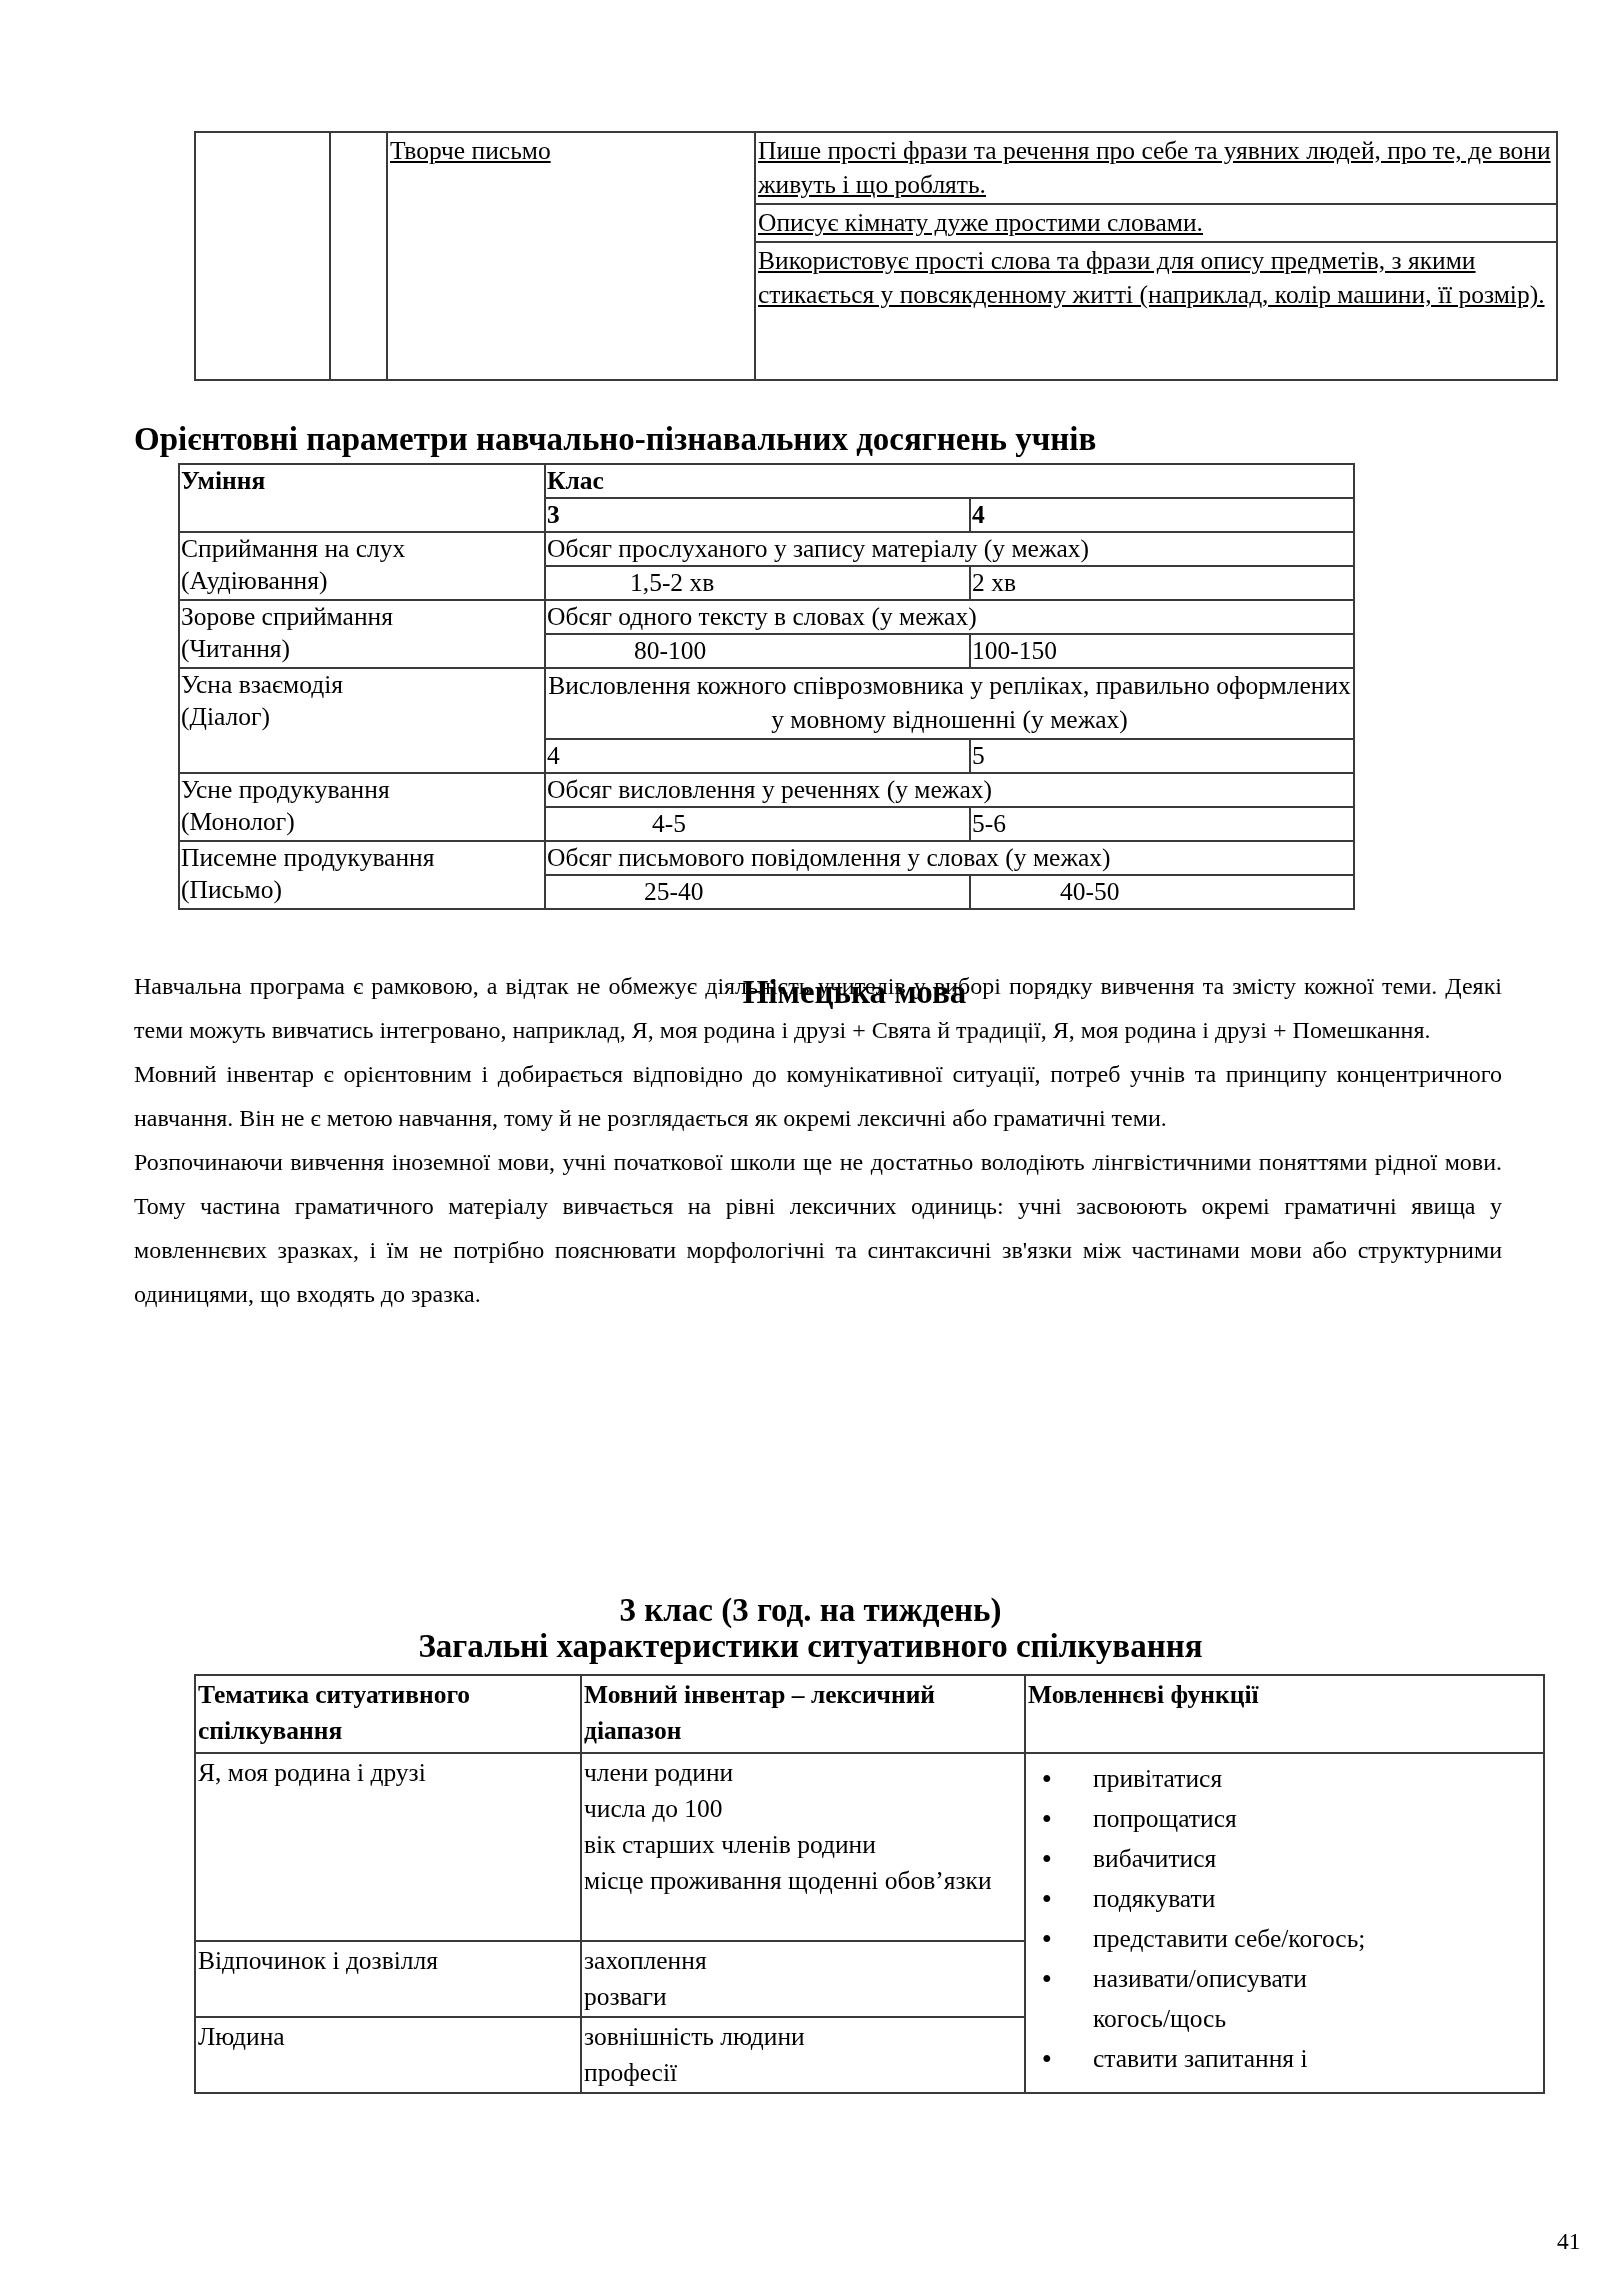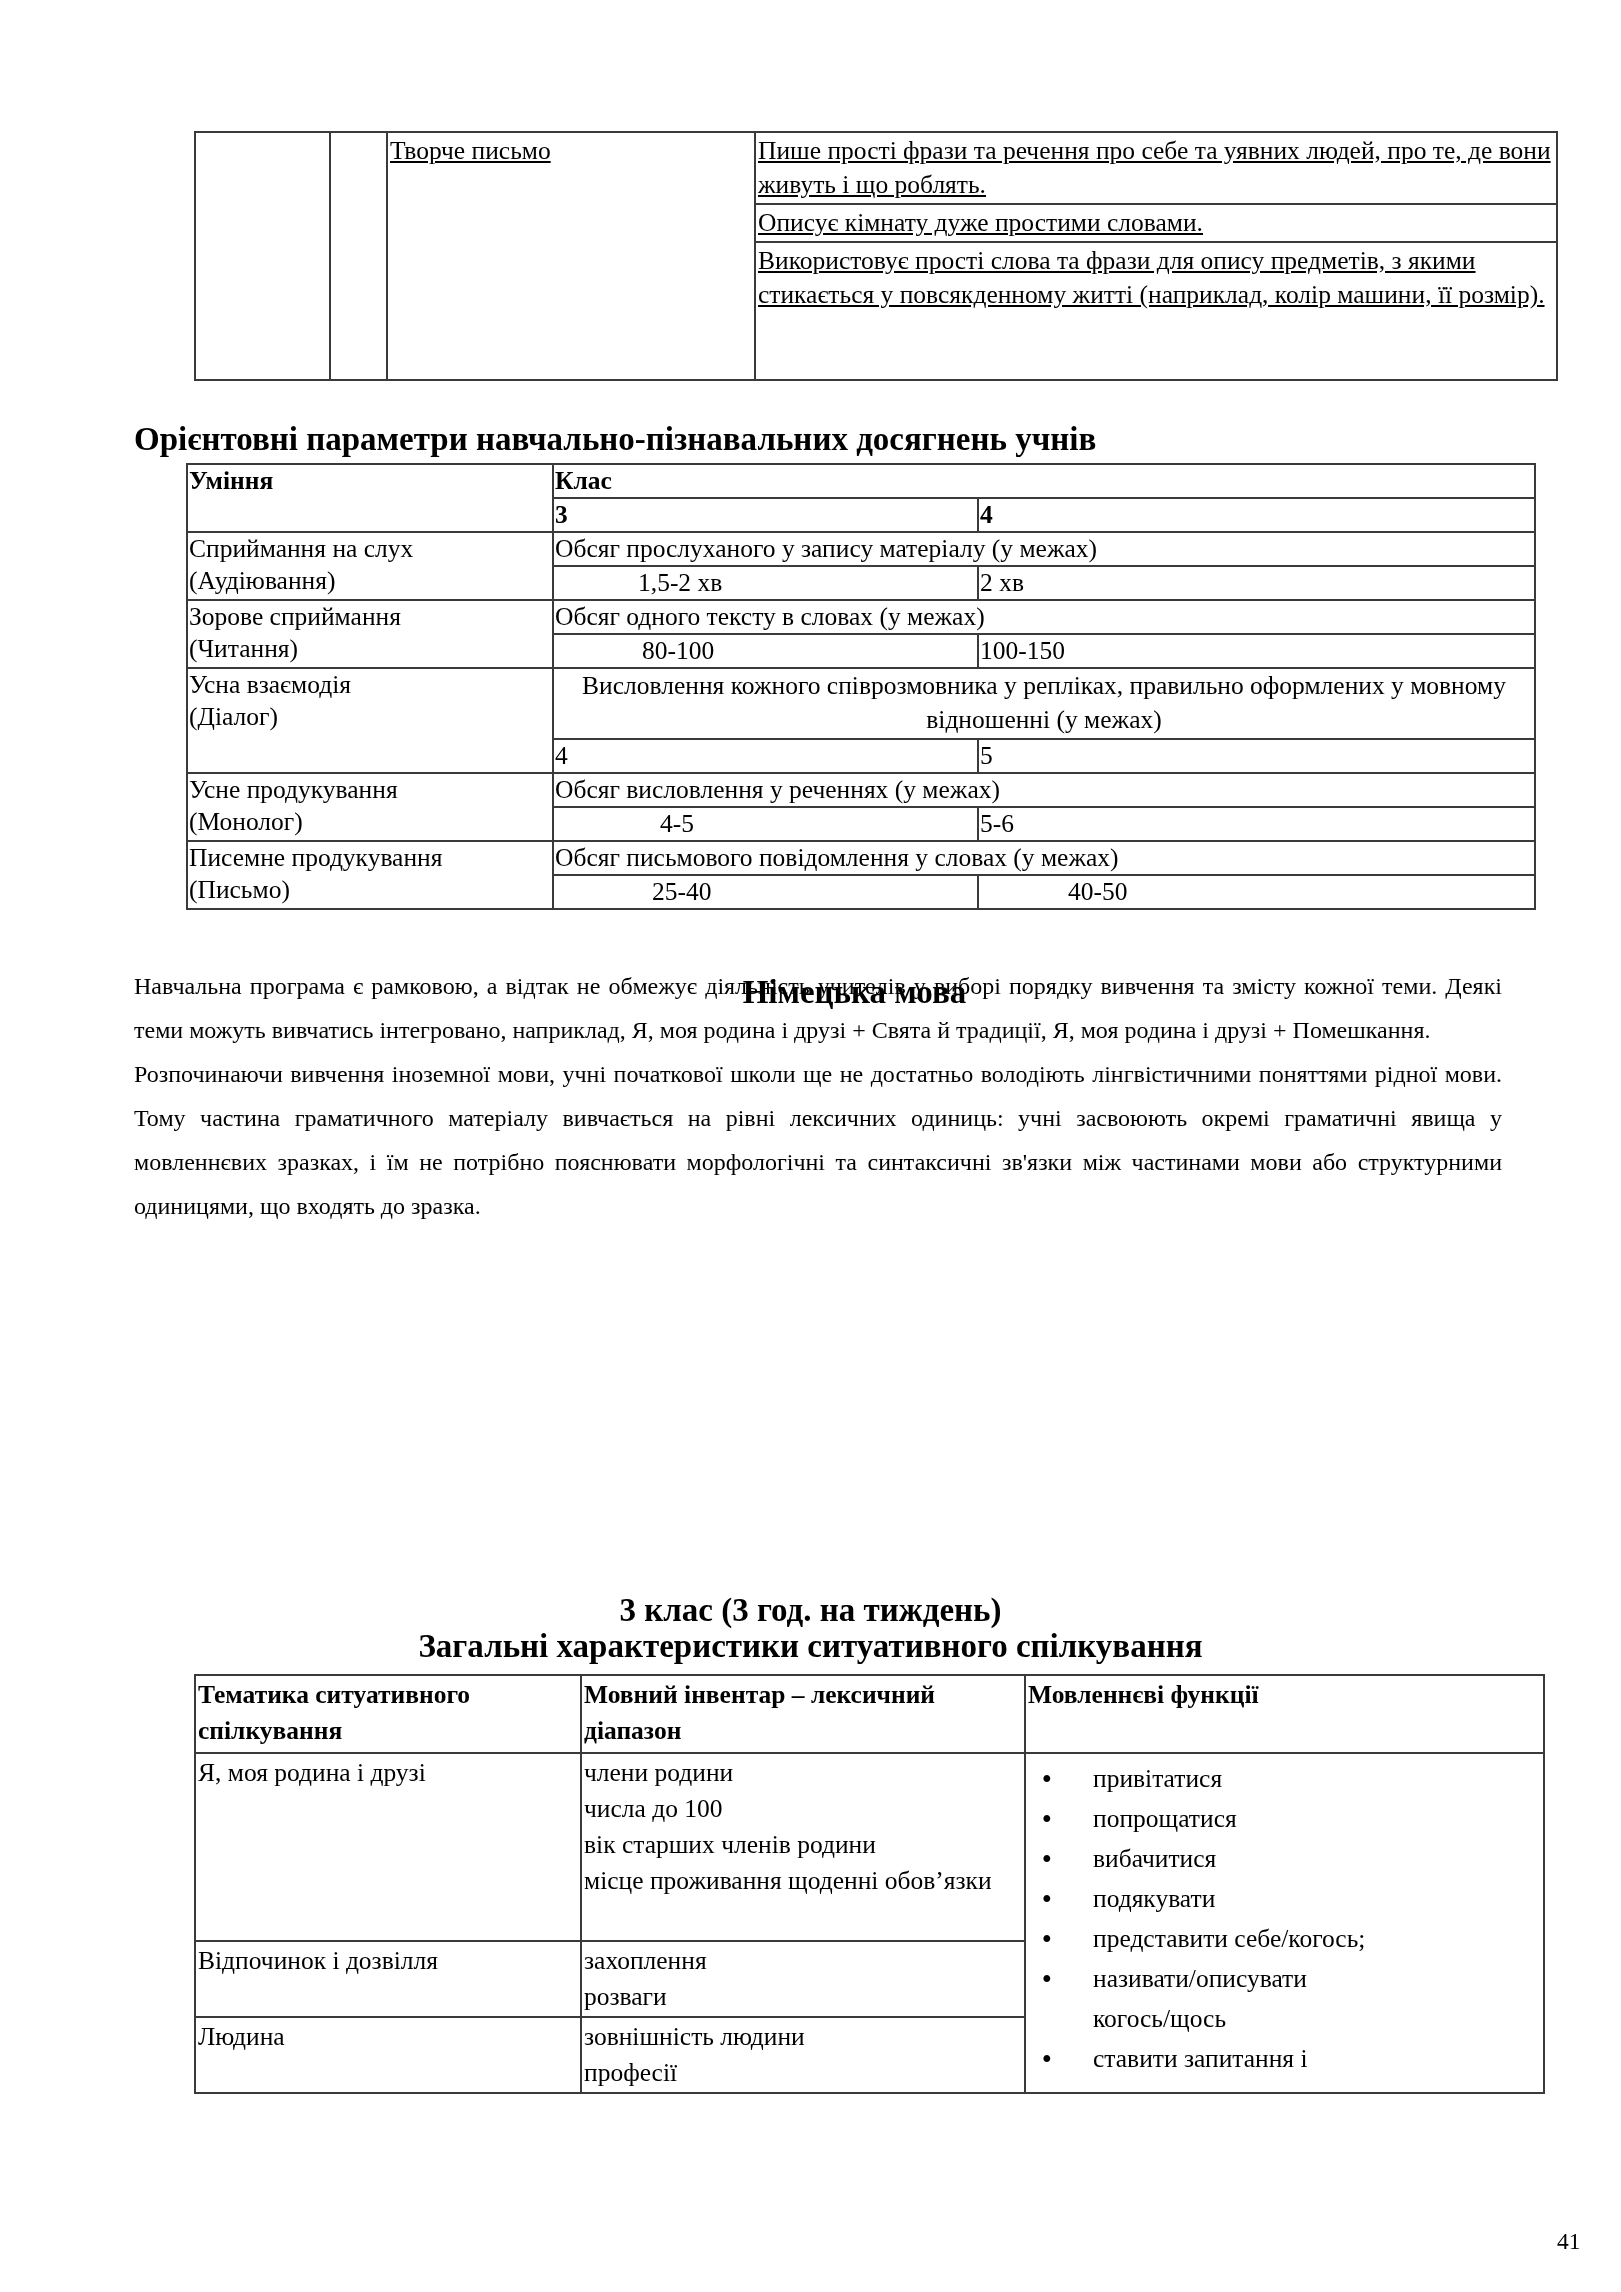--- a/index.html
+++ b/index.html
@@ -13,21 +13,21 @@
 
   
   #t1 { left: 194px; top: 131px; width: 1364px; font-size: 25.5px; line-height: 34px; text-decoration: underline; }
   #t1 td { padding: 1px 2px; }
 
   
   .h-bold { font-weight: bold; }
   #h-params { left: 134px; top: 420px; font-size: 33px; line-height: 39px; }
 
   
-  #t2 { left: 186px; top: 463px; width: 1350px; font-size: 25.5px; }
+  #t2 { left: 178px; top: 463px; width: 1177px; font-size: 25.5px; }
   #t2 td { height: 32px; line-height: 32px; padding: 0 1px; }
   #t2 .hdr { font-weight: bold; }
   #t2 .c { text-align: left; }
   #t2 .val { padding-left: 84px; }
   #t2 .val2 { padding-left: 88px; margin-top: 39px; }
   #t2 .multi { line-height: 34px; text-align: center; height: 69px; }
 
   
   #h-german { left: 134px; top: 973px; width: 1441px; text-align: center; font-size: 33px; line-height: 39px; }
 
@@ -151,20 +151,21 @@
     <td class="val" style="padding-left:98px">25-40</td>
     <td style="padding-left:89px">40-50</td>
   </tr>
 </tbody>
   </table>
 
 <div id="h-german" class="abs h-bold">Німецька мова</div>
 
 <div id="paras" class="abs">
   <p>Навчальна програма є рамковою, а відтак не обмежує діяльність учителів у виборі порядку вивчення та змісту кожної теми. Деякі теми можуть вивчатись інтегровано, наприклад, Я, моя родина і друзі + Свята й традиції, Я, моя родина і друзі + Помешкання.</p>
+  <p>Мовний інвентар є орієнтовним і добирається відповідно до комунікативної ситуації, потреб учнів та принципу концентричного навчання. Він не є метою навчання, тому й не розглядається як окремі лексичні або граматичні теми.</p>
   <p>Розпочинаючи вивчення іноземної мови, учні початкової школи ще не достатньо володіють лінгвістичними поняттями рідної мови. Тому частина граматичного матеріалу вивчається на рівні лексичних одиниць: учні засвоюють окремі граматичні явища у мовленнєвих зразках, і їм не потрібно пояснювати морфологічні та синтаксичні зв'язки між частинами мови або структурними одиницями, що входять до зразка.</p>
 </div>
 
 <div id="h-class" class="abs h-bold">3 клас (3 год. на тиждень)</div>
 <div id="h-general" class="abs h-bold">Загальні характеристики ситуативного спілкування</div>
 
 <table id="t3" class="abs">
   <colgroup>
       <col style="width:386px">
       <col style="width:444px">

